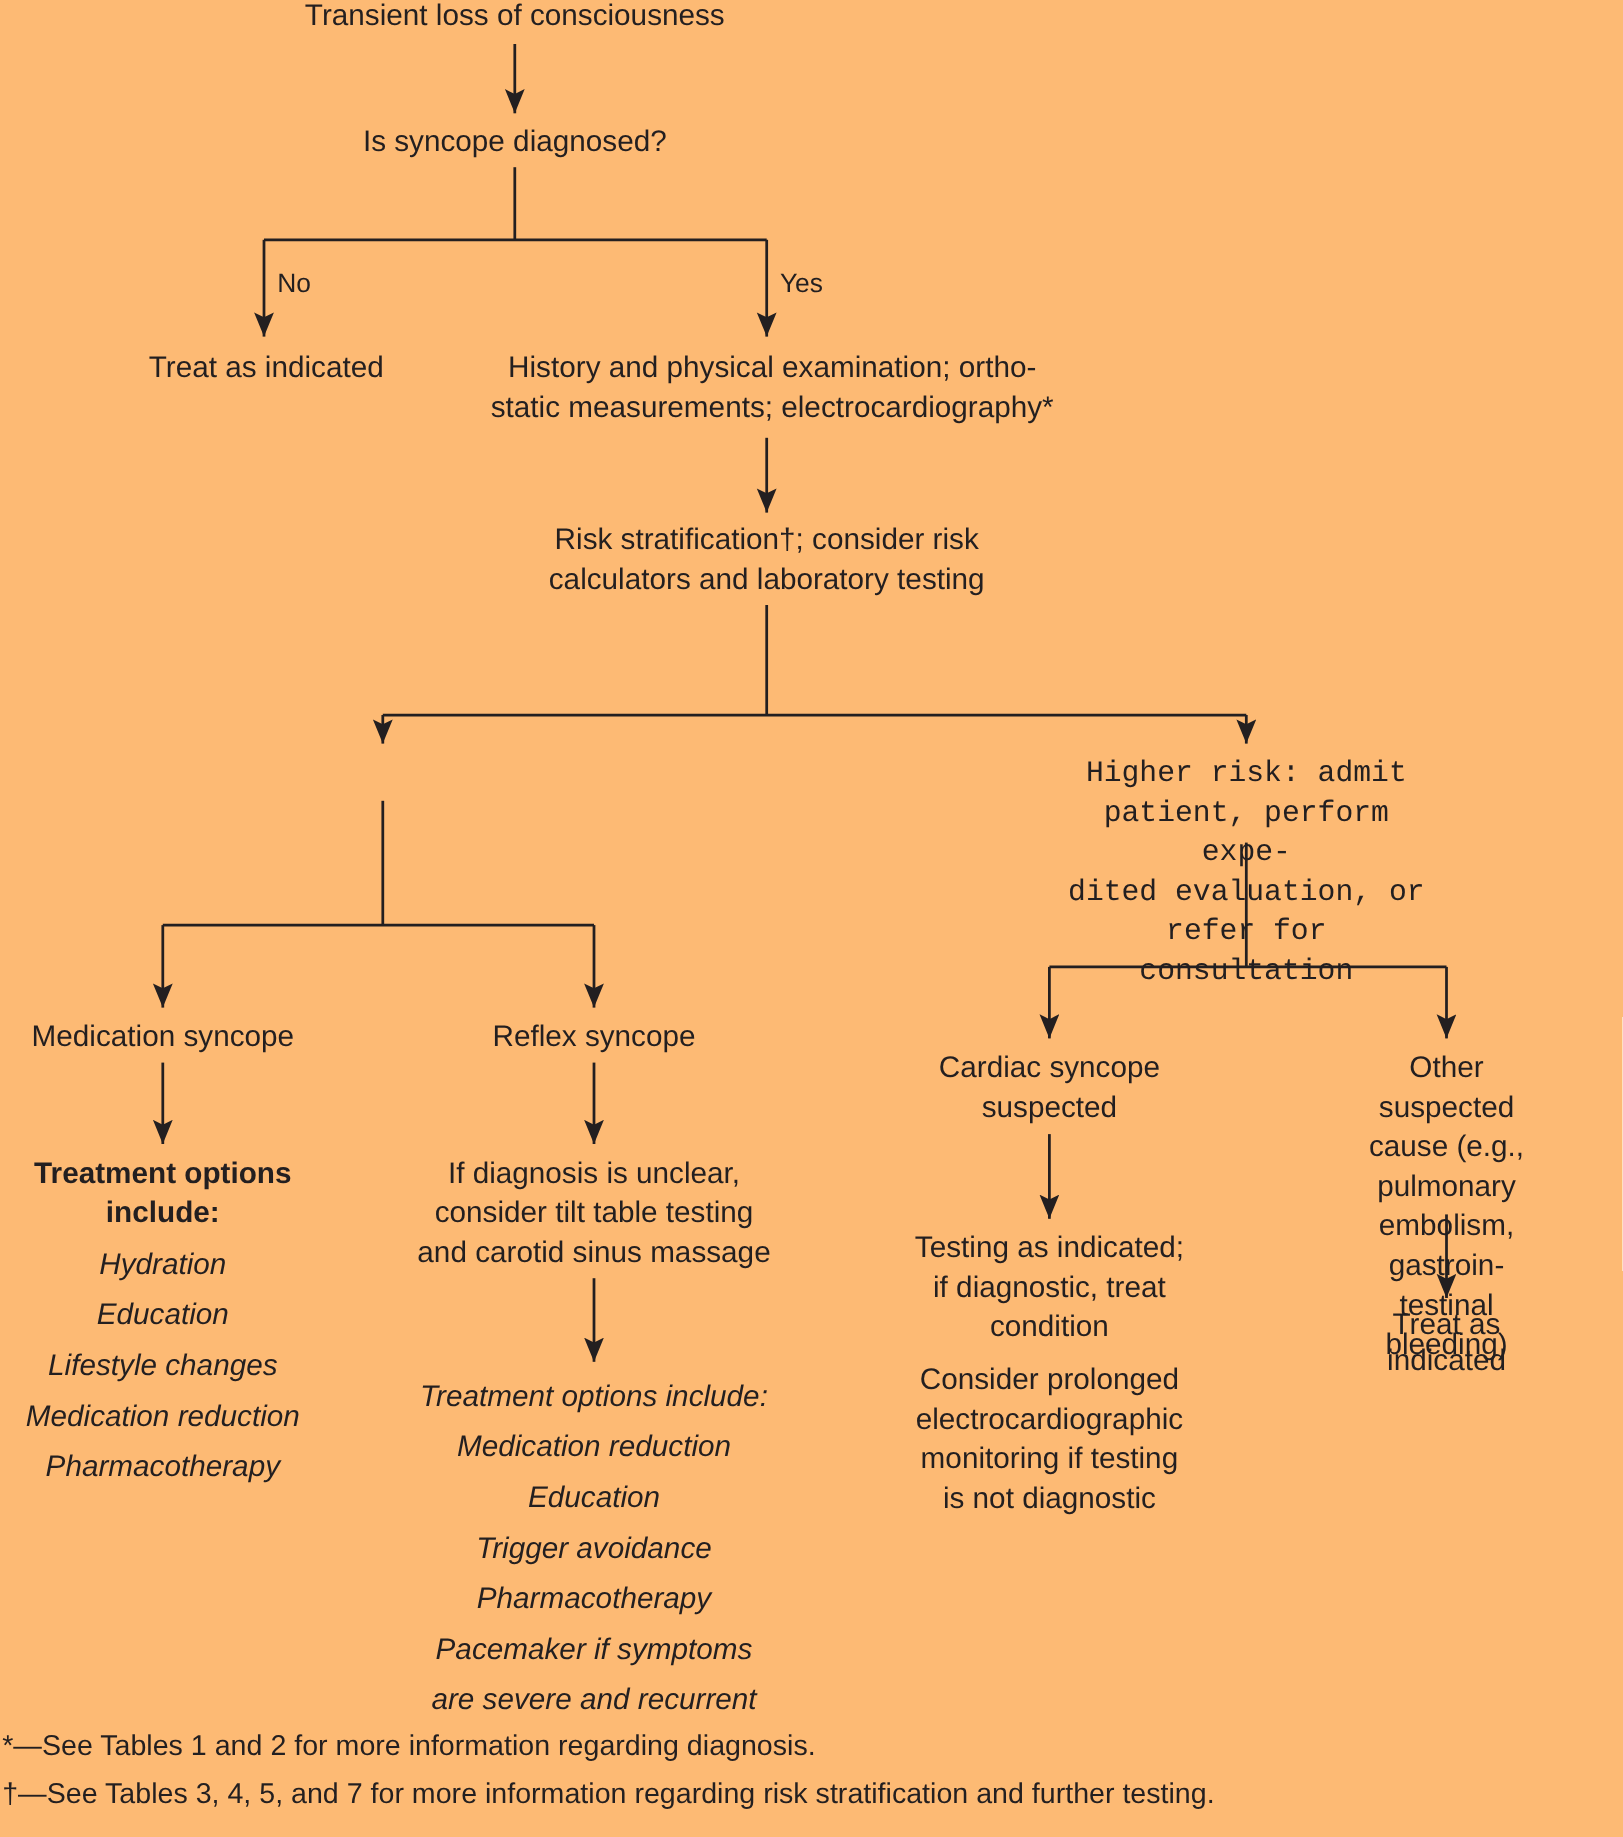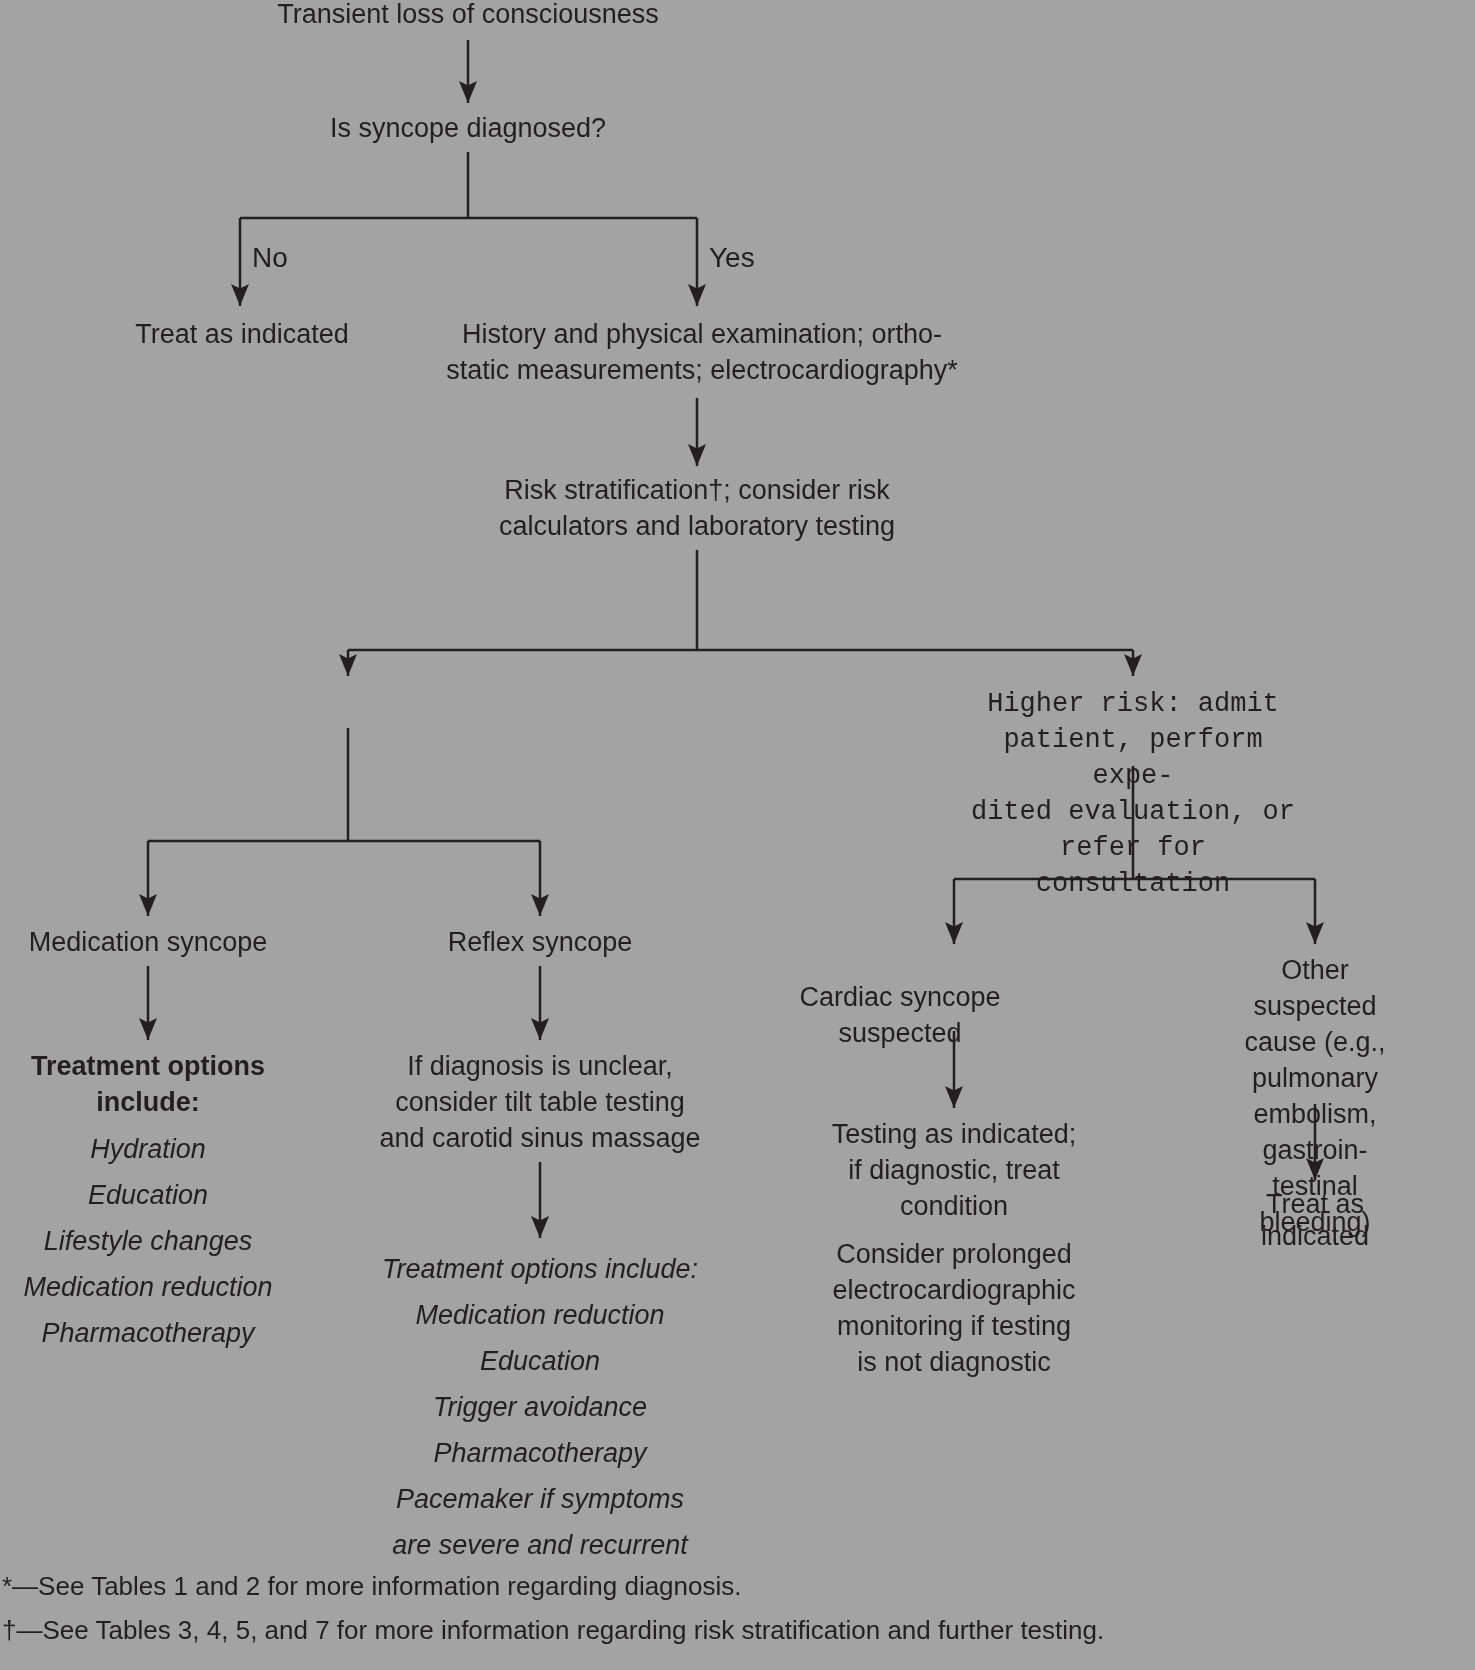--- a/index.html
+++ b/index.html
@@ -1,20 +1,20 @@
 <!DOCTYPE html>
 <html><head>
 <meta charset="utf-8">
 <style>
   html, body { margin: 0; padding: 0; background: #ffffff; }
   #canvas {
     position: relative;
     width: 1475px;
     height: 1670px;
-    background: #a3a3a3;
+    background: #fdba74;
     font-family: "Liberation Sans", "DejaVu Sans", sans-serif;
     color: #231f20;
     overflow: hidden;
   }
   #connectors {
     position: absolute;
     left: 0; top: 0;
     width: 1475px; height: 1670px;
   }
   .node {
@@ -25,21 +25,21 @@
     font-size: 27px;
     line-height: 36px;
     color: #231f20;
   }
   .single { line-height: 32px; }
   .list { line-height: 46px; font-style: italic; }
   .branch-label {
     position: absolute;
     transform: none;
     text-align: left;
-    font-size: 28px;
+    font-size: 24px;
     line-height: 32px;
     white-space: nowrap;
   }
   .footnote {
     position: absolute;
     left: 2px;
     font-size: 26px;
     line-height: 32px;
     white-space: nowrap;
     text-align: left;
@@ -132,21 +132,21 @@
 Medication reduction
 Education
 Trigger avoidance
 Pharmacotherapy
 Pacemaker if symptoms
 are severe and recurrent</div>
 
   <div class="node" style="left:1133px; top:686px;font-family:Liberation Mono, monospace;">Higher risk: admit patient, perform expe-
 dited evaluation, or refer for consultation</div>
 
-  <div class="node" style="left:900px; top:952px;margin-top:27px;">Cardiac syncope
+  <div class="node" style="left:954px; top:952px;">Cardiac syncope
 suspected</div>
 
   <div class="node" style="left:954px; top:1116px;">Testing as indicated;
 if diagnostic, treat
 condition</div>
 
   <div class="node" style="left:954px; top:1236px;">Consider prolonged
 electrocardiographic
 monitoring if testing
 is not diagnostic</div>

